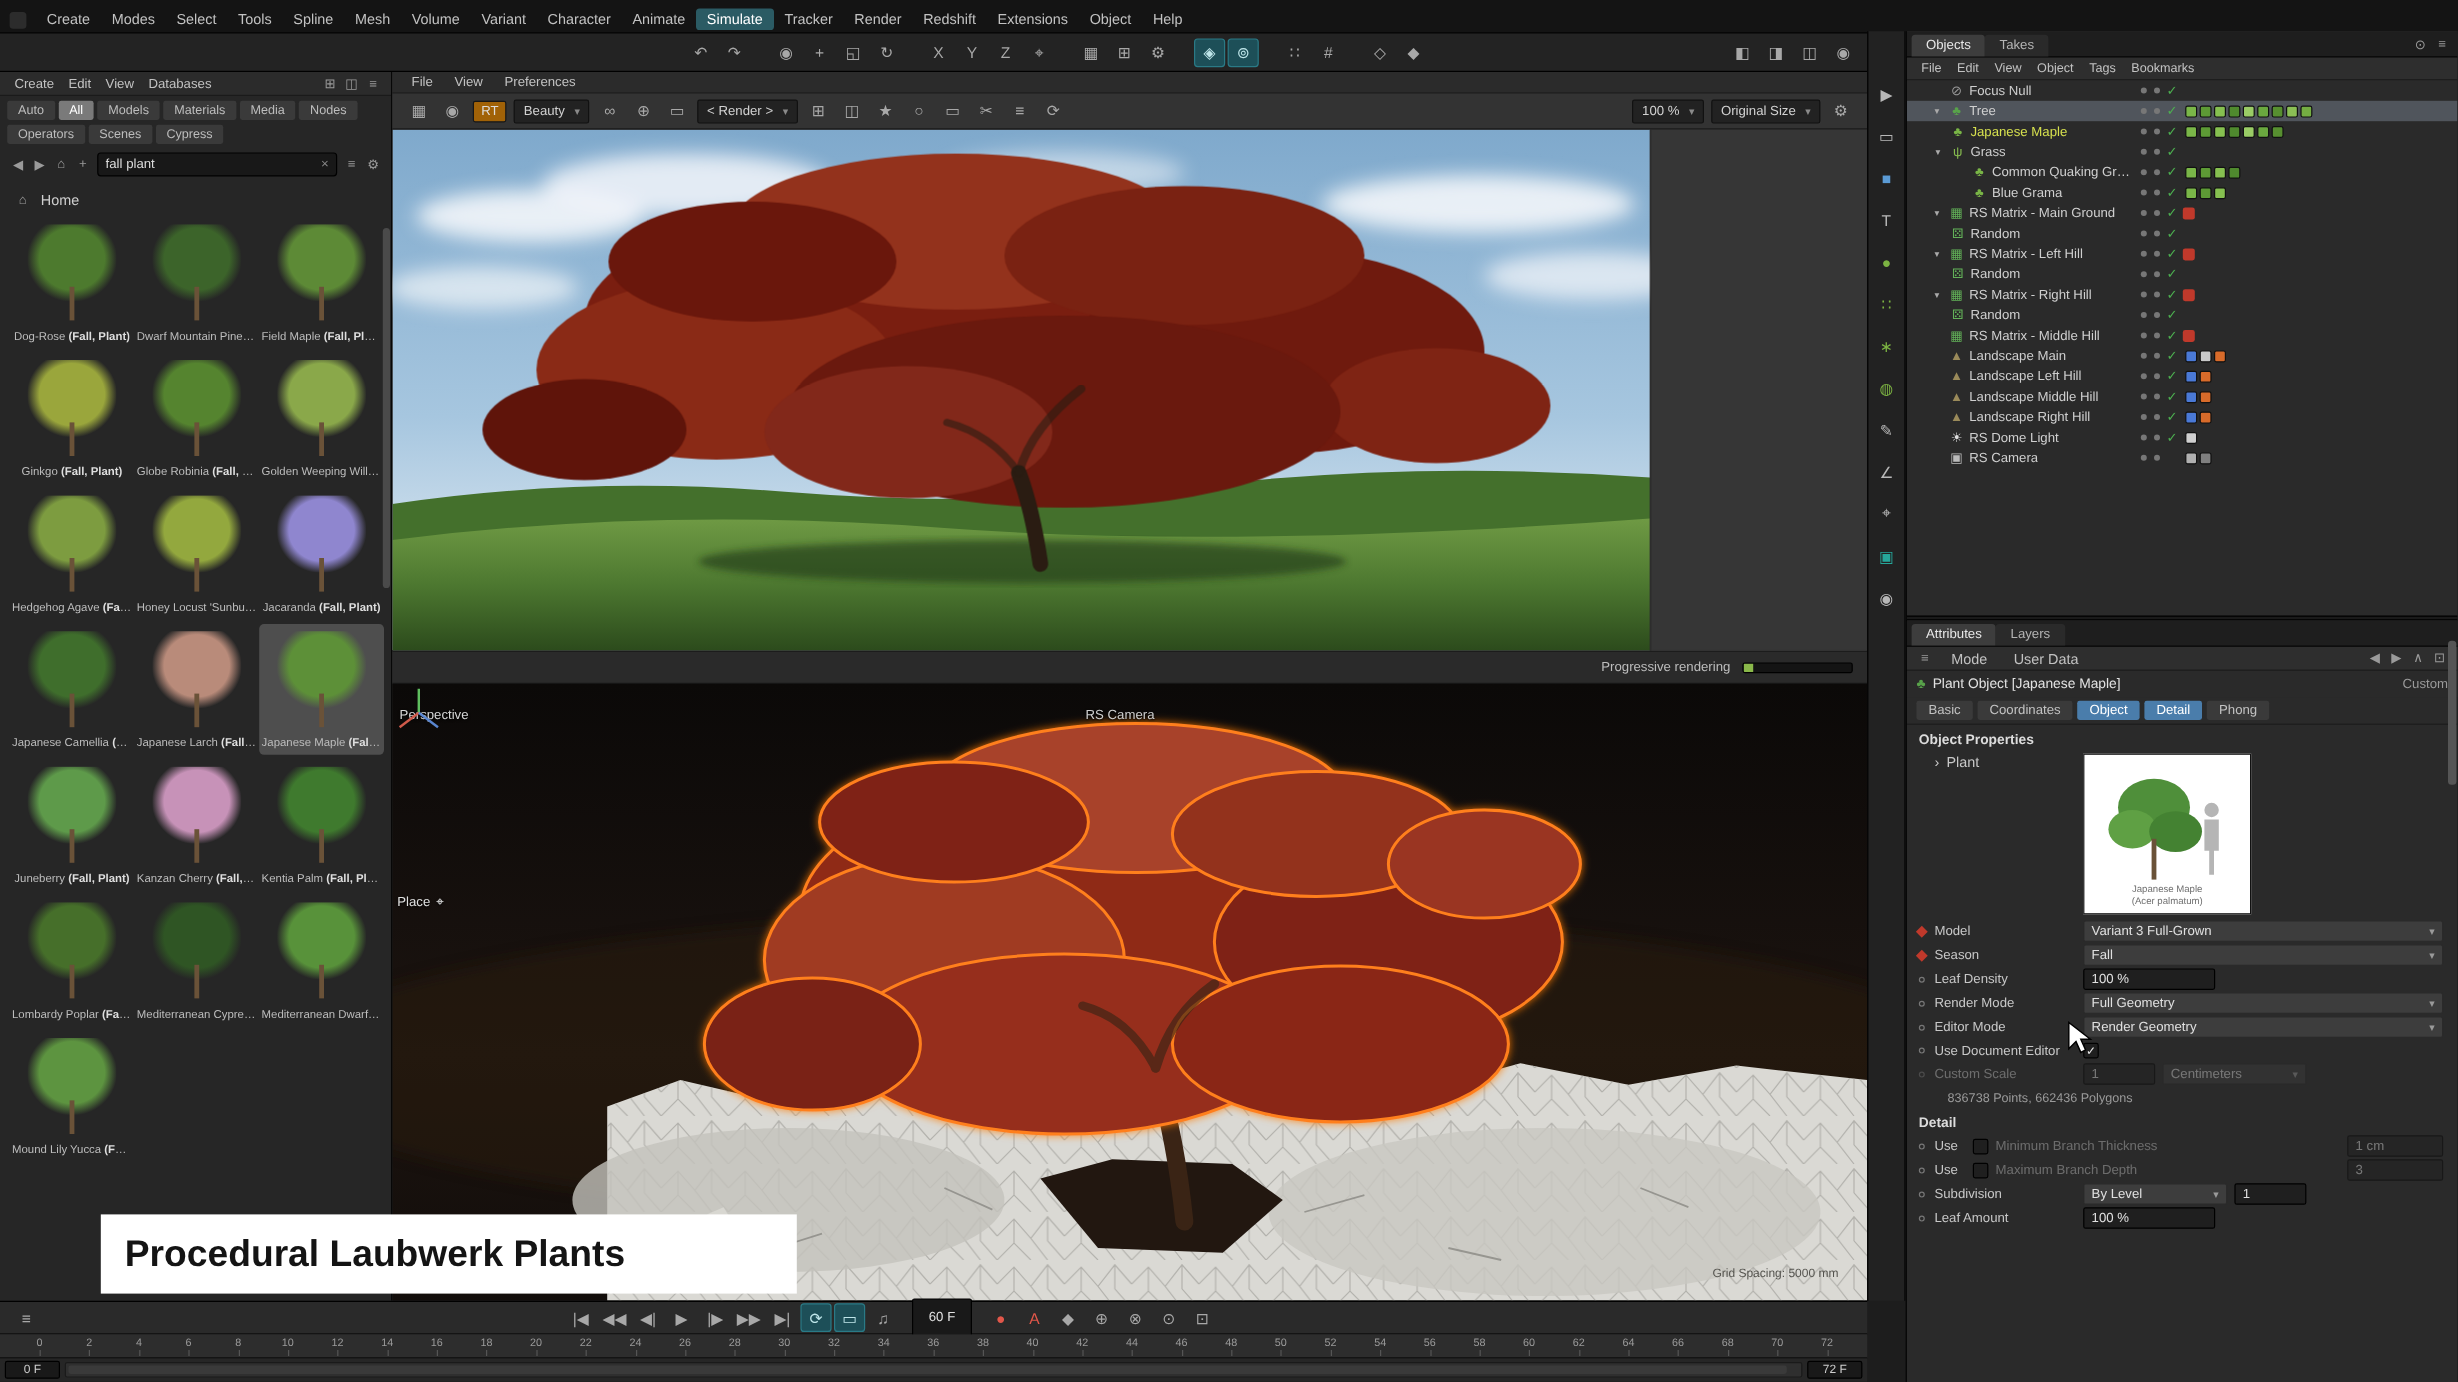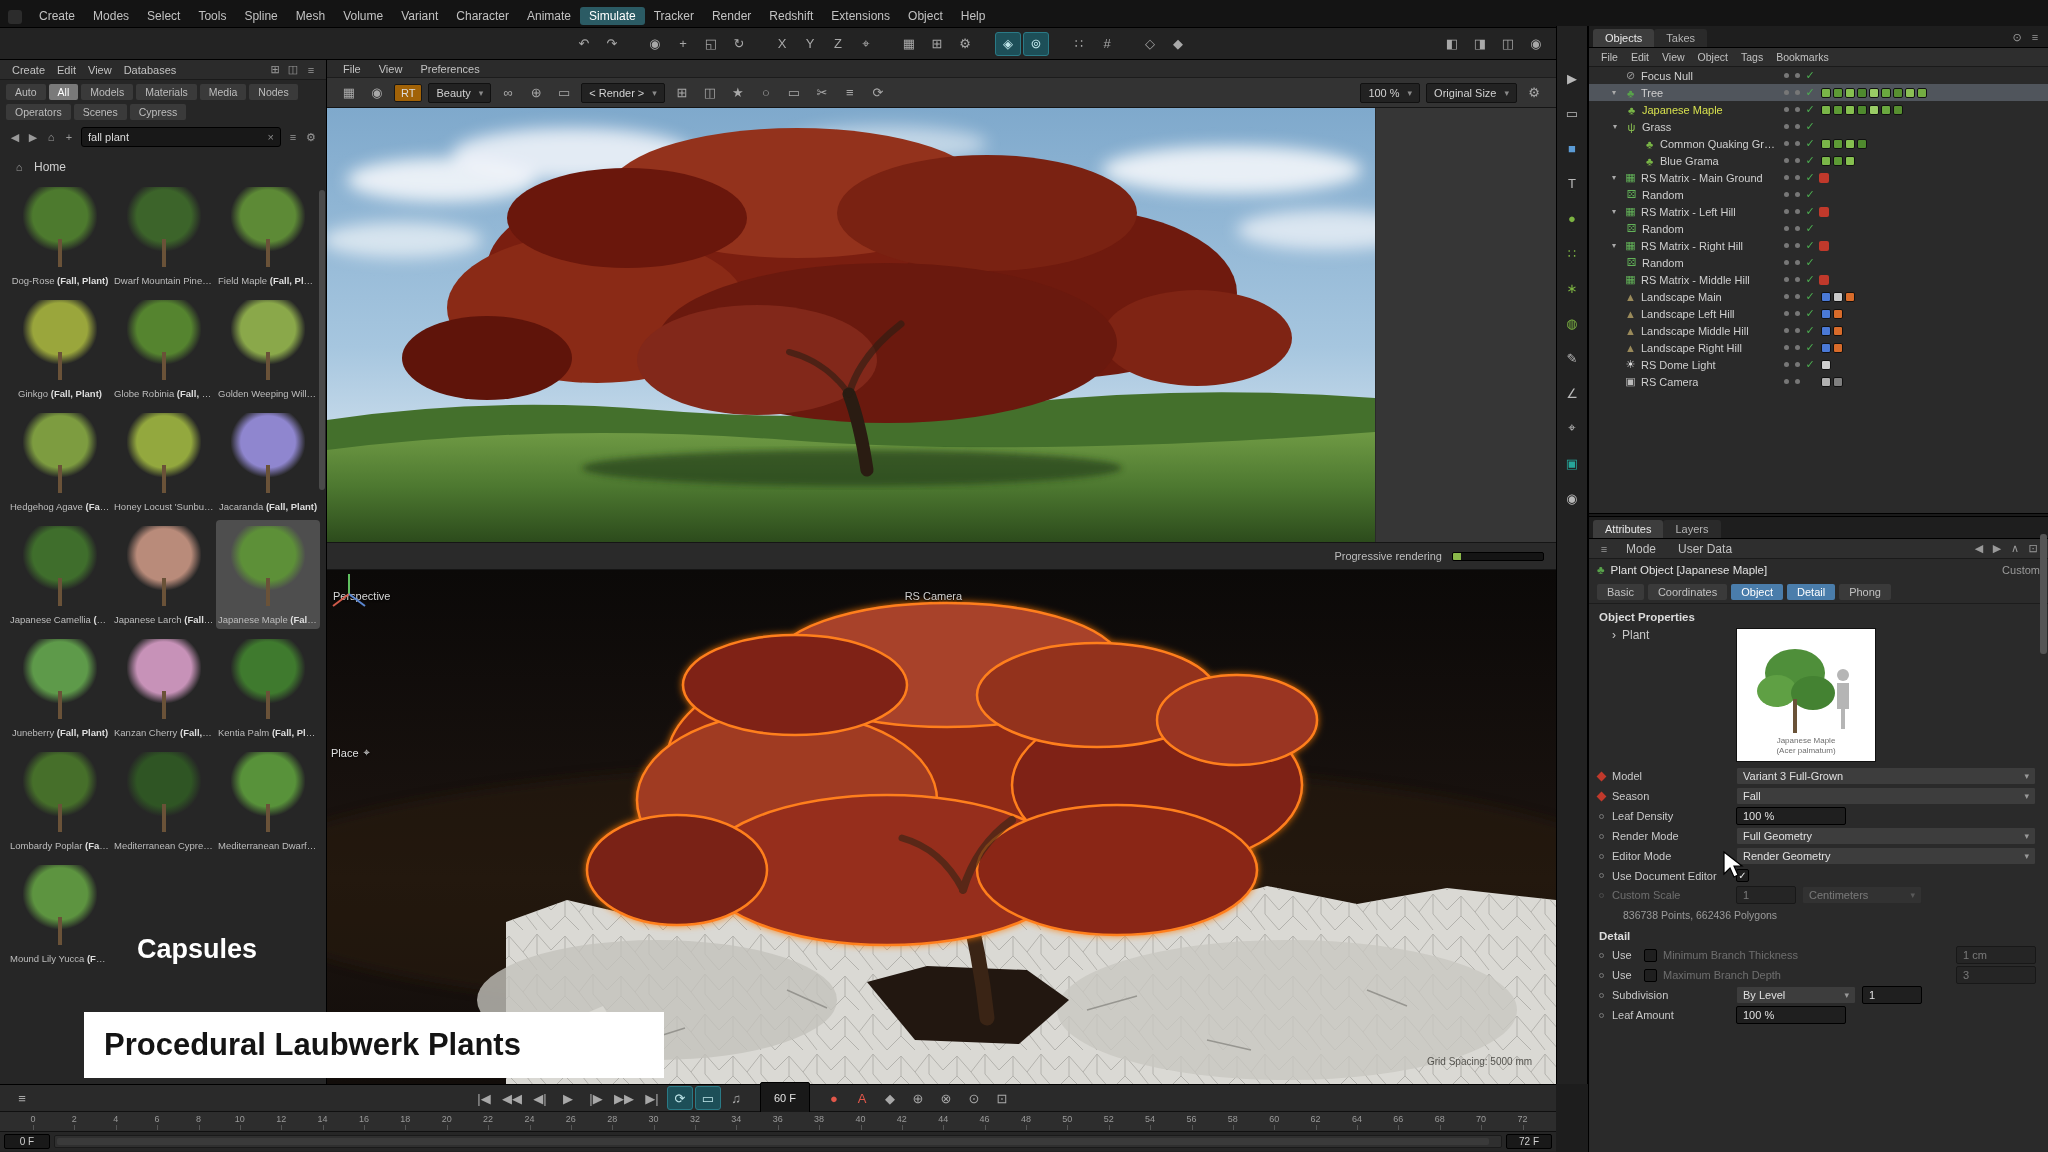--- a/index.html
+++ b/index.html
@@ -1062,19 +1062,18 @@
 
     <div class="tl-range">
       <span class="rfield">0 F</span>
       <span class="rbar">
           <i></i>
         </span>
       <span class="rfield">72 F</span>
     </div>
   </footer>
 
-  <div class="badge">Capsules</div>
   <div class="titlebox">Procedural Laubwerk Plants</div>
 
   <svg class="cursor" width="22" height="30">
     <path d="M2,2 L2,24 L8,18 L12,27 L16,25 L12,16 L20,16 Z" fill="#fff" stroke="#000" stroke-width="1.2"></path>
   </svg>
 </div>
 
 </body></html>

